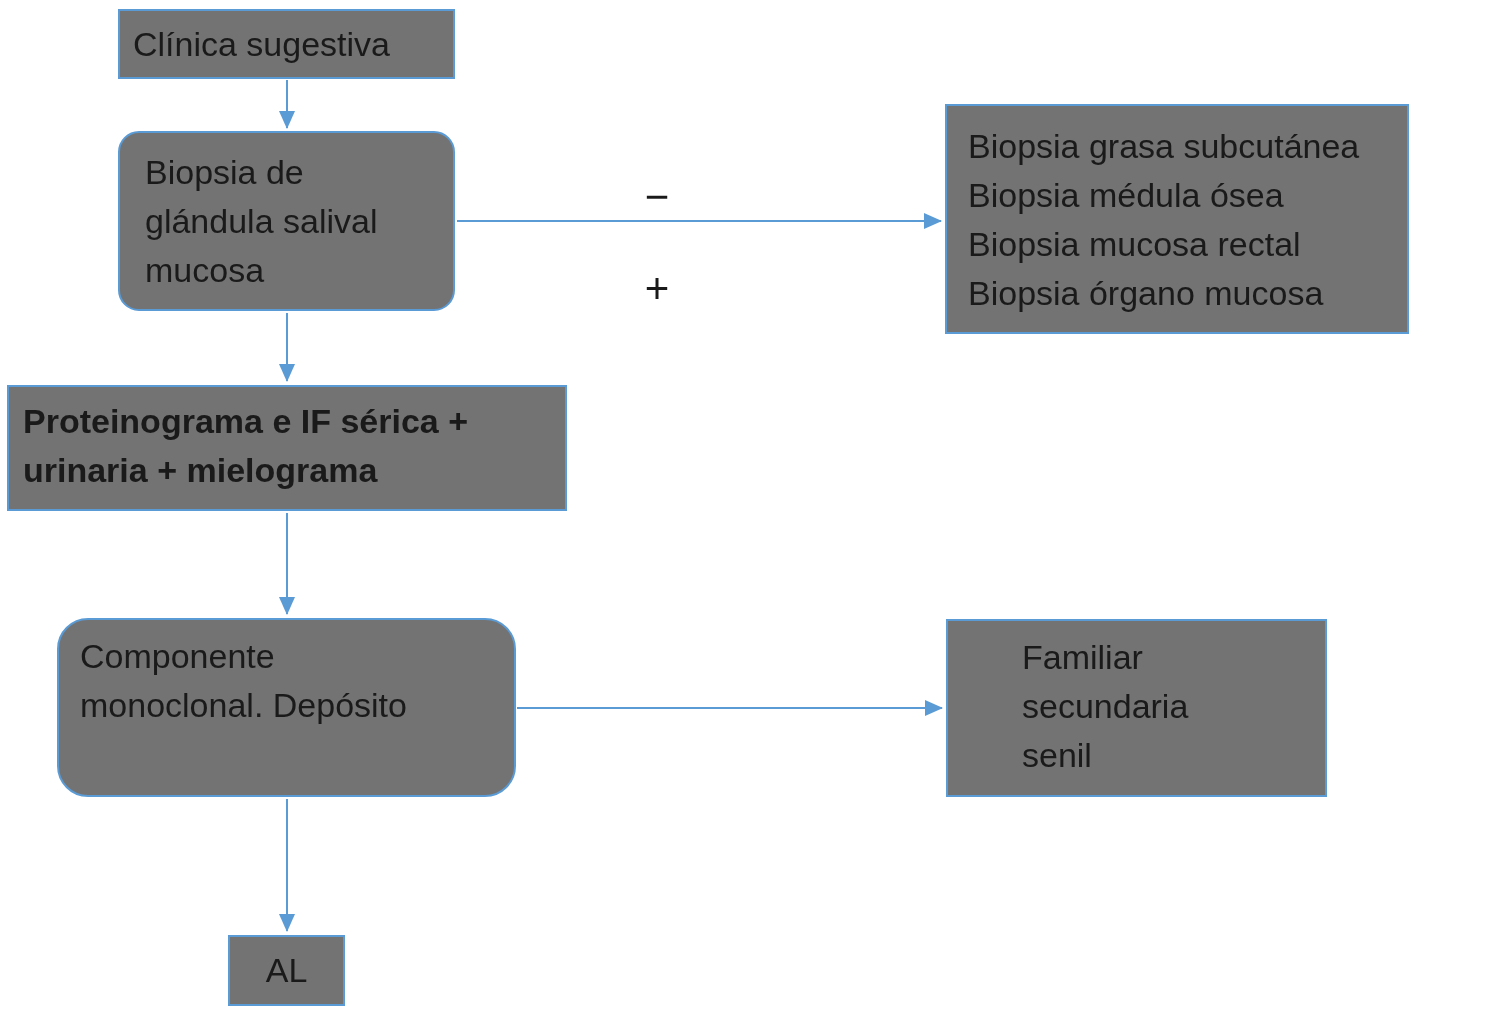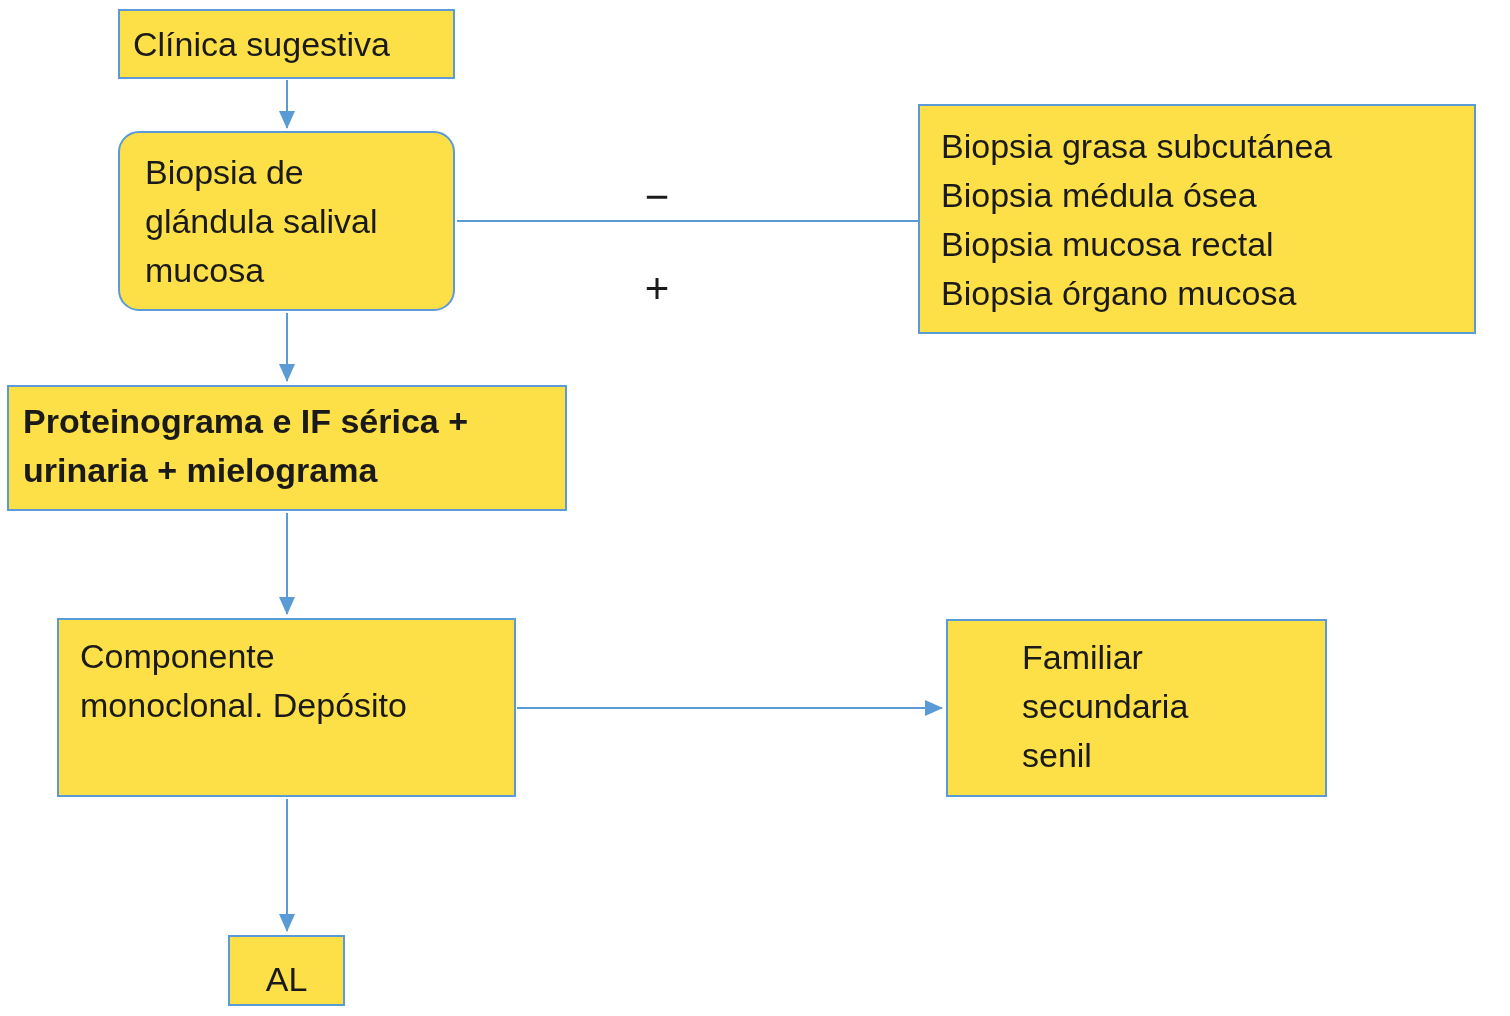--- a/index.html
+++ b/index.html
@@ -13,56 +13,57 @@
     height: 1016px;
     background: #ffffff;
     font-family: "Liberation Sans", sans-serif;
     color: var(--text, #1a1a1a);
     overflow: hidden;
   }
   .node {
     position: absolute;
     box-sizing: border-box;
     border: 2px solid var(--accent, #5b9bd5);
-    background: #fde047;
+    background: #737373;
     font-size: 34px;
     line-height: 49px;
     color: var(--text, #1a1a1a);
   }
   .node .line { white-space: nowrap; }
 
   #node-clinica {
     left: 118px; top: 9px; width: 337px; height: 70px;
     display: flex; align-items: center; padding-left: 13px;
   }
   #node-biopsia-glandula {
     left: 118px; top: 131px; width: 337px; height: 180px;
     padding: 15px 0 0 25px;
     border-radius: 21px;
   }
   #node-biopsias-alternativas {
-    left: 918px; top: 104px; width: 558px; height: 230px;
+    left: 945px; top: 104px; width: 464px; height: 230px;
     padding: 16px 8px 0 21px; line-height: 49px;
   }
   #node-proteinograma {
     left: 7px; top: 385px; width: 560px; height: 126px;
     padding: 10px 0 0 14px;
     font-weight: bold;
   }
   #node-componente {
     left: 57px; top: 618px; width: 459px; height: 179px;
     padding: 12px 0 0 21px;
+    border-radius: 31px;
   }
   #node-familiar {
     left: 946px; top: 619px; width: 381px; height: 178px;
     padding: 12px 0 0 74px;
   }
   #node-al {
     left: 228px; top: 935px; width: 117px; height: 71px;
-    display: flex; align-items: flex-end; justify-content: center;
+    display: flex; align-items: center; justify-content: center;
   }
 
   #edges {
     position: absolute;
     left: 0; top: 0;
     width: 1510px; height: 1016px;
     pointer-events: none;
   }
   .edge-label {
     position: absolute;

